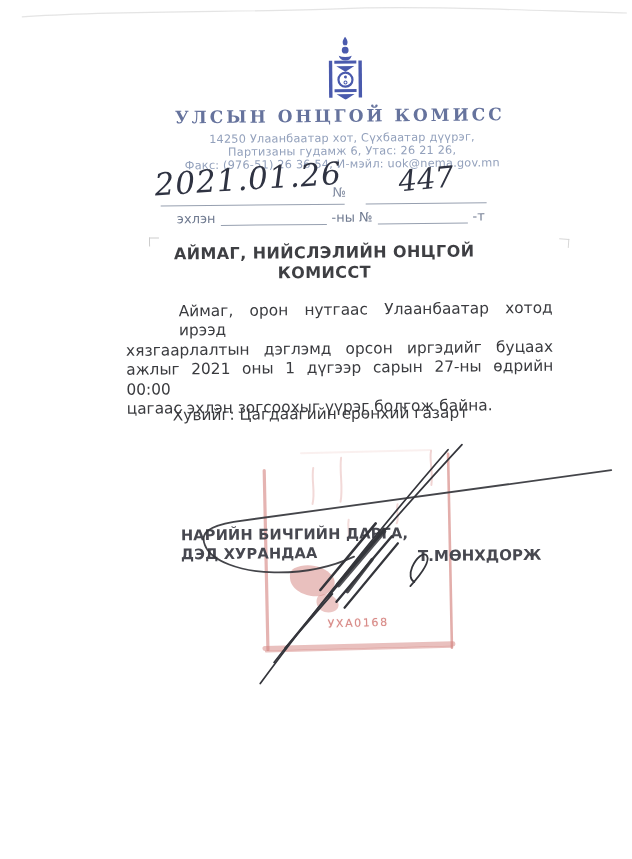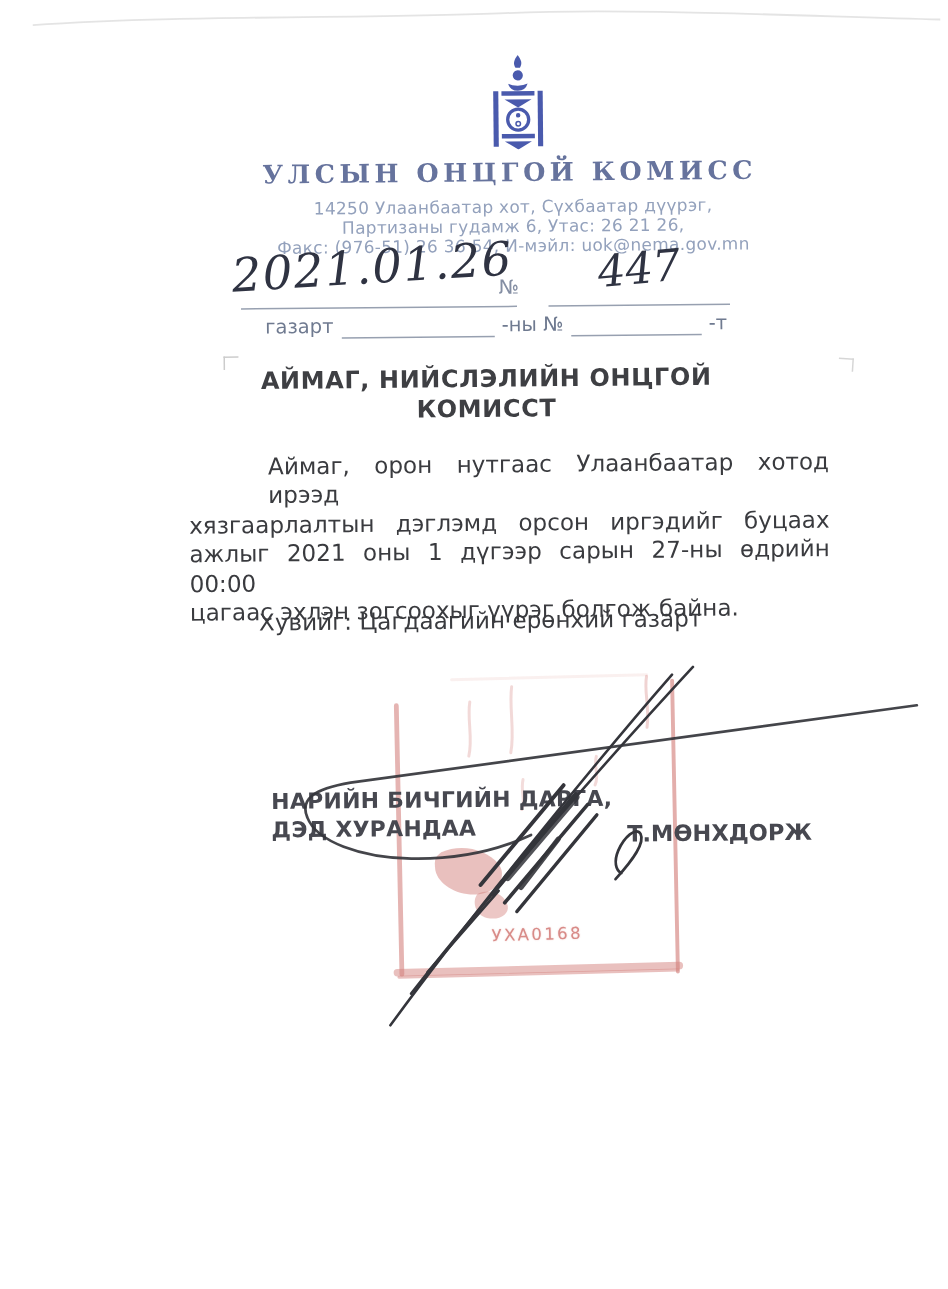--- a/index.html
+++ b/index.html
@@ -117,21 +117,21 @@
         <div>Факс: (976-51) 26 36 54, И-мэйл: uok@nema.gov.mn</div>
       </div>
 
       <div class="abs uline" style="left:162px;top:204px;width:184px;"></div>
       <div class="abs no-sign">№</div>
       <div class="abs uline" style="left:367px;top:204px;width:121px;"></div>
       <div class="abs hand hand-date">2021.01.26</div>
       <div class="abs hand hand-num">447</div>
 
       <div class="abs yourref">
-        <span>газарт</span>
+        <span>эхлэн</span>
         <span class="fill"></span>
         <span>-ны №</span>
         <span class="fill fill2"></span>
         <span>-т</span>
       </div>
 
       <div class="abs cropmark crop-l"></div>
       <div class="abs cropmark crop-r"></div>
       <div class="abs heading">
         <div>АЙМАГ, НИЙСЛЭЛИЙН ОНЦГОЙ</div>

